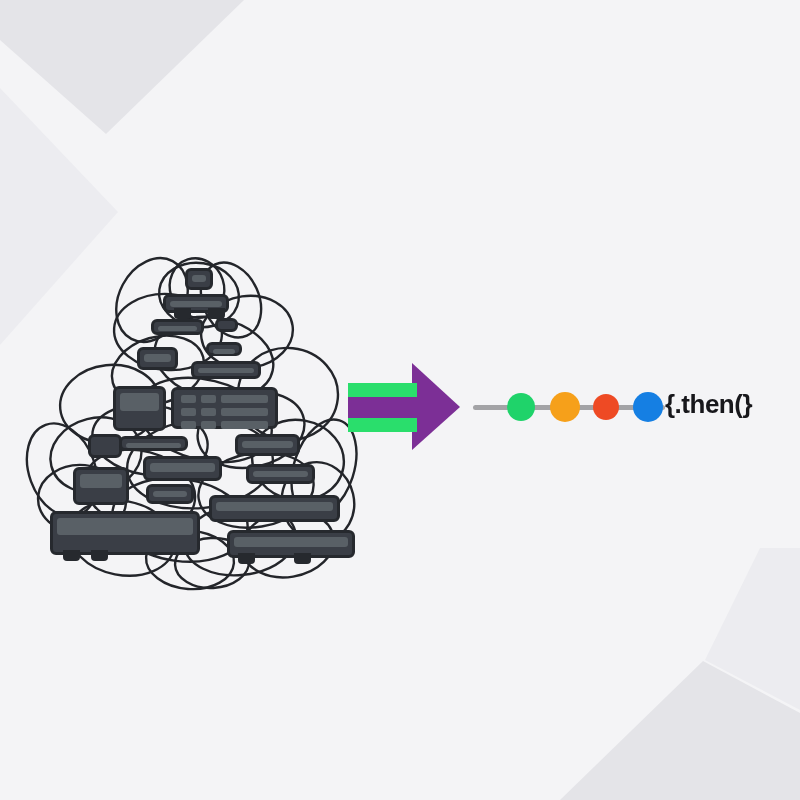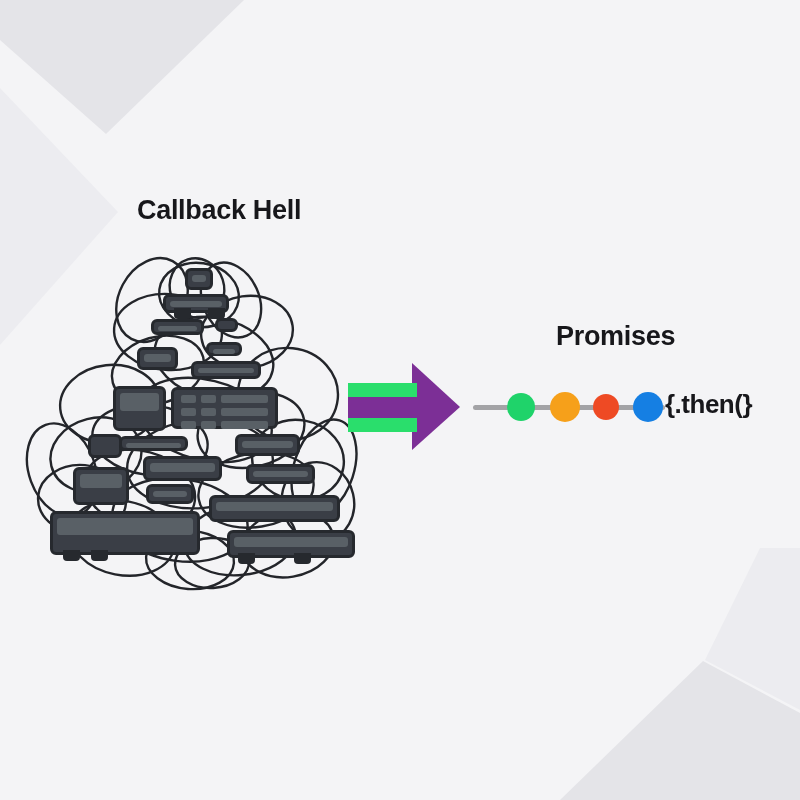--- a/index.html
+++ b/index.html
@@ -154,22 +154,20 @@
         <div class="foot" style="left: 10px;"></div>
         <div class="foot" style="left: 38px;"></div>
       </div>
       <div class="block" style="left: 227px; top: 530px; width: 128px; height: 28px;">
         <div class="strip"></div>
         <div class="foot" style="left: 8px;"></div>
         <div class="foot" style="left: 64px;"></div>
       </div>
     </div>
 
-  <h2 class="title left">Callback Hell</h2>
-  <h2 class="title right">Promises</h2>
 
   <svg class="arrow-svg" viewBox="0 0 800 800">
     <rect id="arrow-shaft" style="fill:var(--arrow-purple)" x="348" y="397" width="69" height="21"></rect>
     <polygon id="arrow-head" style="fill:var(--arrow-purple)" points="412,363 460,407 412,450"></polygon>
     <rect id="arrow-stripe-top" style="fill:var(--arrow-green)" x="348" y="383" width="69" height="14"></rect>
     <rect id="arrow-stripe-bottom" style="fill:var(--arrow-green)" x="348" y="418" width="69" height="14"></rect>
   </svg>
 
   <div>
     <div class="chain-line" id="chain-line" style="left: 473px; top: 404.5px; width: 192px; height: 5px;"></div>

